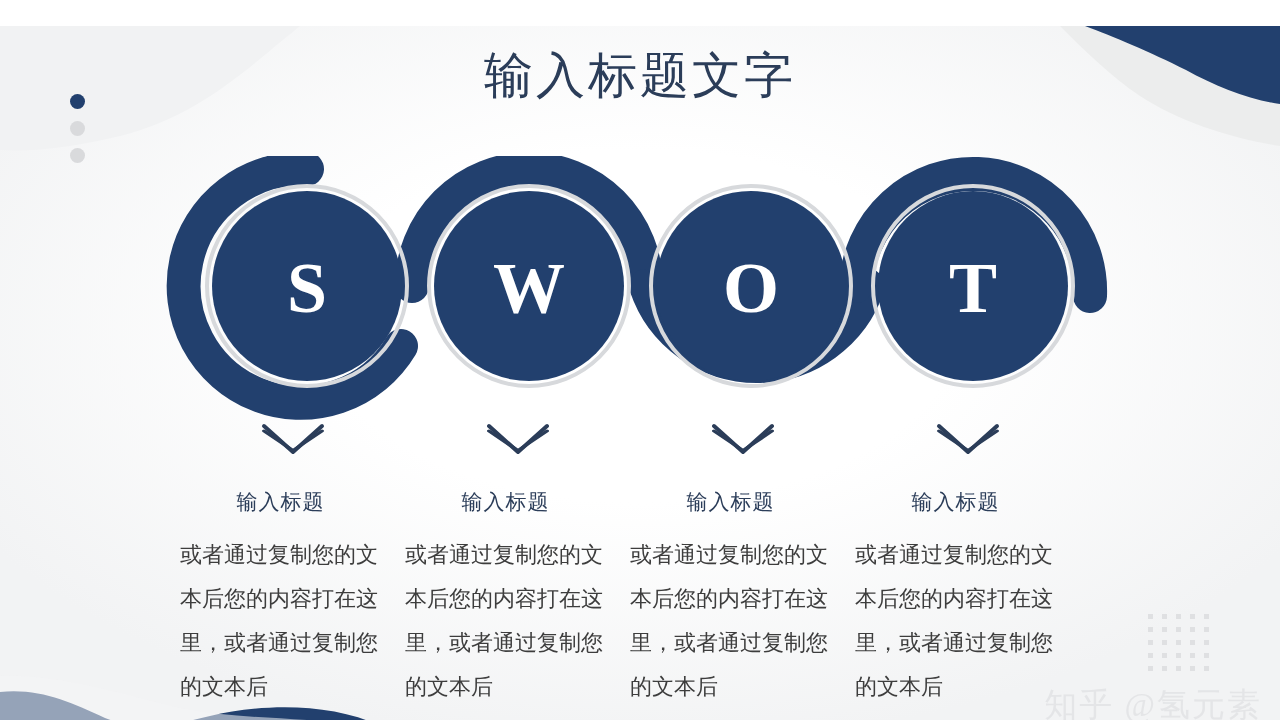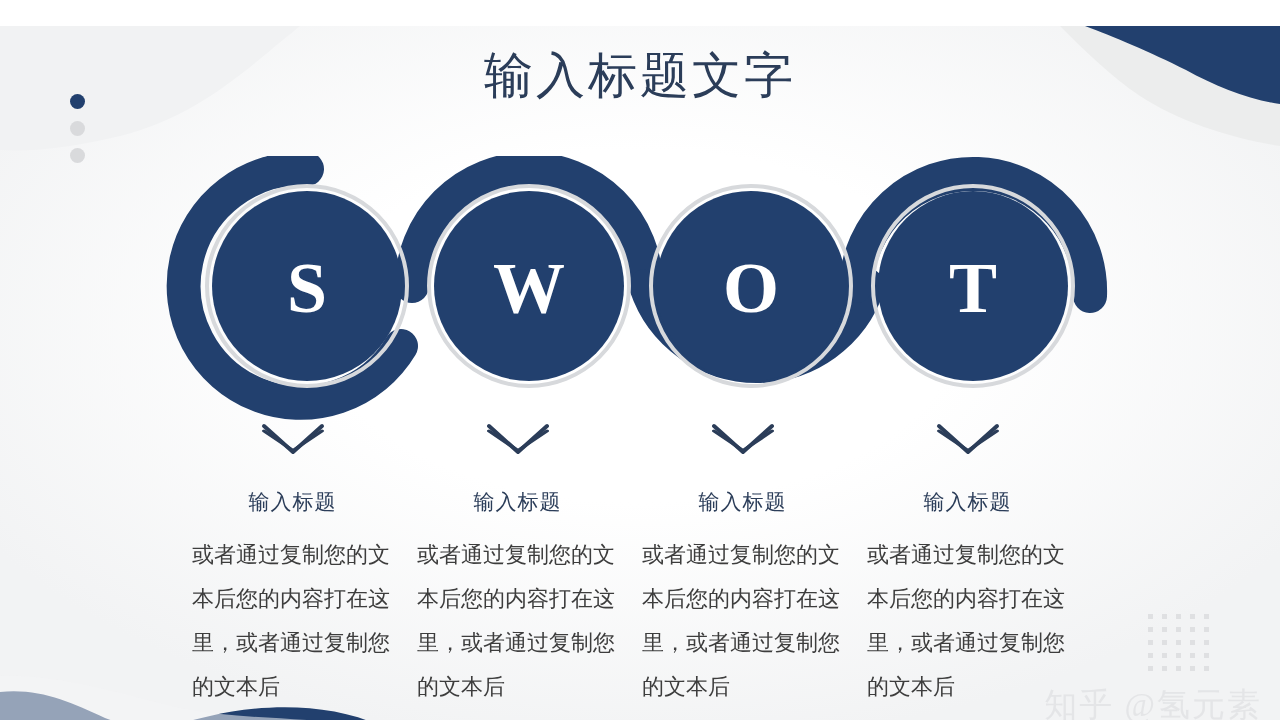--- a/index.html
+++ b/index.html
@@ -82,21 +82,21 @@
   }
   .chevron-cell {
     width: 225px;
     display: flex;
     justify-content: center;
   }
 
   
   .columns {
     position: absolute;
-    left: 180px;
+    left: 168px;
     top: 462px;
     width: 920px;
     display: flex;
   }
   .col {
     width: 225px;
     padding: 0 4px;
     box-sizing: border-box;
   }
   .col-title {

